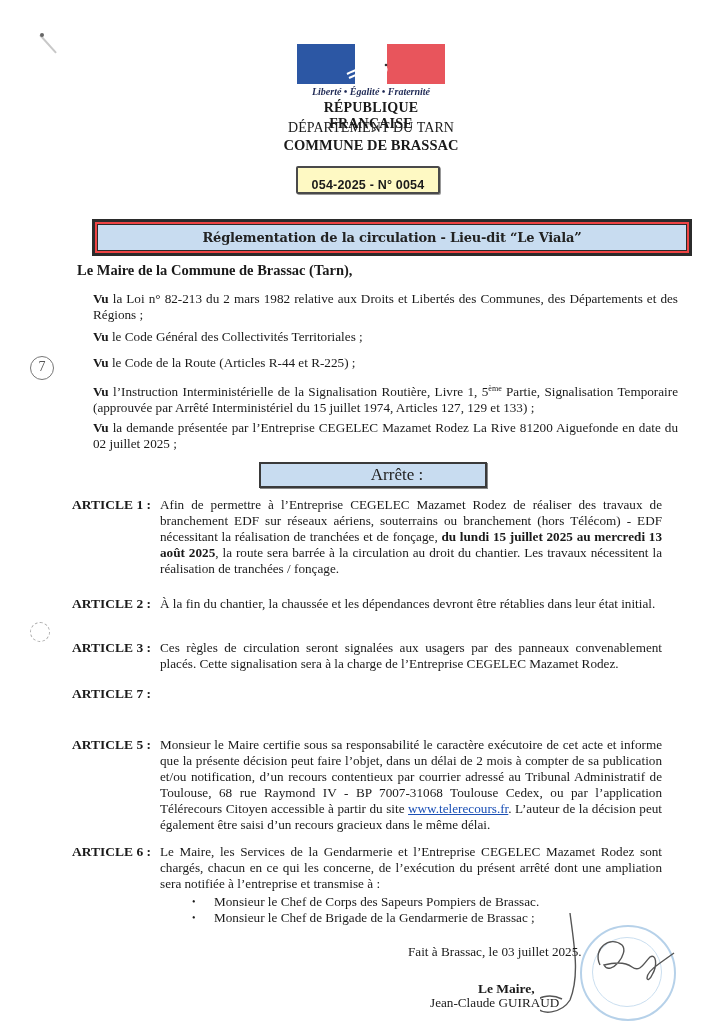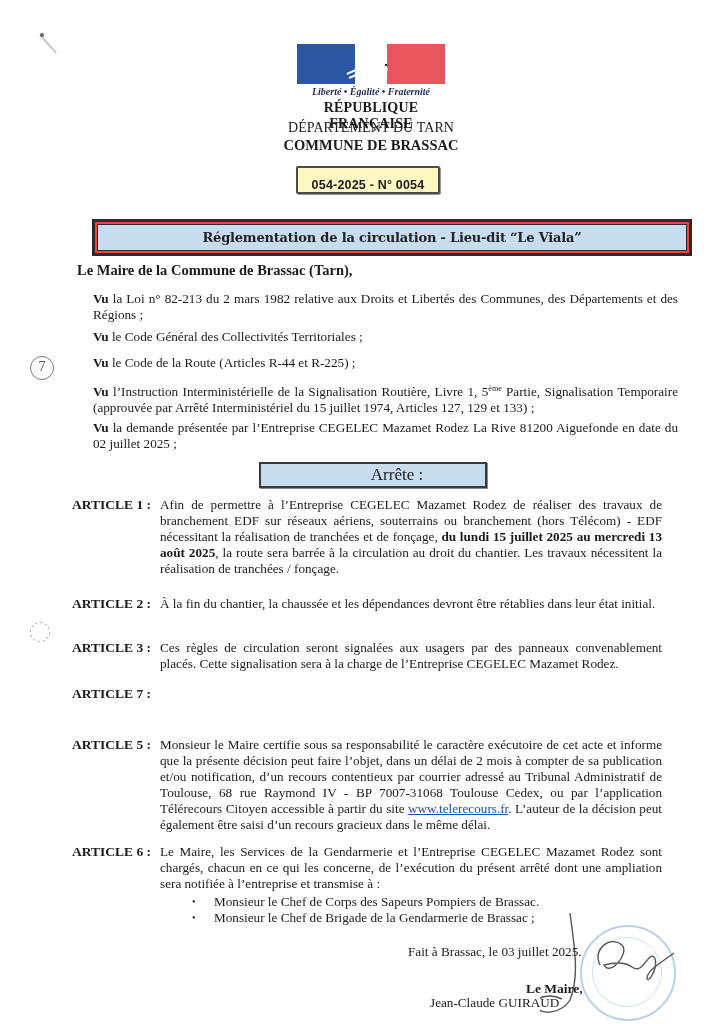--- a/index.html
+++ b/index.html
@@ -52,21 +52,21 @@
   .article-label { position: absolute; left: 0; top: 0; font-weight: bold; font-size: 13.5px; white-space: nowrap; line-height: 16px; }
   .article-body { margin-left: 88px; font-size: 13.2px; line-height: 16px; text-align: justify; }
   .bold { font-weight: bold; }
   .link { color: #1a4fb5; text-decoration: underline; }
   .bullets { list-style: none; margin: 2px 0 0 0; padding: 0 0 0 32px; }
   .bullets li { position: relative; padding-left: 22px; line-height: 16px; }
   .bullets li::before { content: "•"; position: absolute; left: 0; top: 0; font-size: 10px; }
 
   .hole-mark { position: absolute; left: 30px; top: 622px; width: 18px; height: 18px; border: 1px dashed #aaa; border-radius: 50%; }
   .fait { position: absolute; left: 408px; top: 944px; font-size: 13.2px; }
-  .le-maire { position: absolute; left: 478px; top: 981px; font-size: 13.5px; font-weight: bold; margin-left: 48px; }
+  .le-maire { position: absolute; left: 478px; top: 981px; font-size: 13.5px; font-weight: bold; }
   .maire-name { position: absolute; left: 430px; top: 995px; font-size: 13.2px; }
 
   .stamp { position: absolute; left: 580px; top: 925px; width: 92px; height: 92px; border: 2px solid #9ec2e2;
            border-radius: 50%; opacity: 0.75; }
   .stamp::after { content: ""; position: absolute; left: 10px; top: 10px; width: 68px; height: 68px; border: 1px solid #b8d3ea; border-radius: 50%; }
   .sig-svg { position: absolute; left: 540px; top: 905px; width: 140px; height: 115px; }
 </style>
 </head>
 <body>
 

